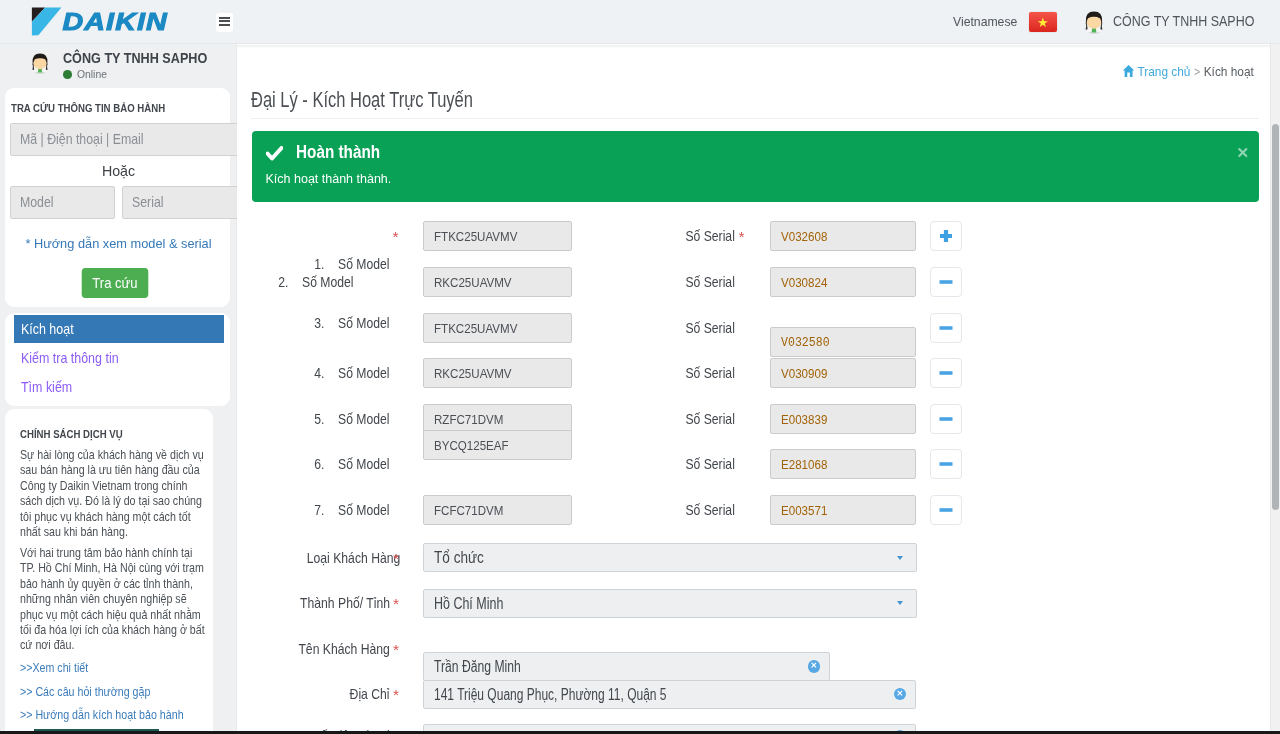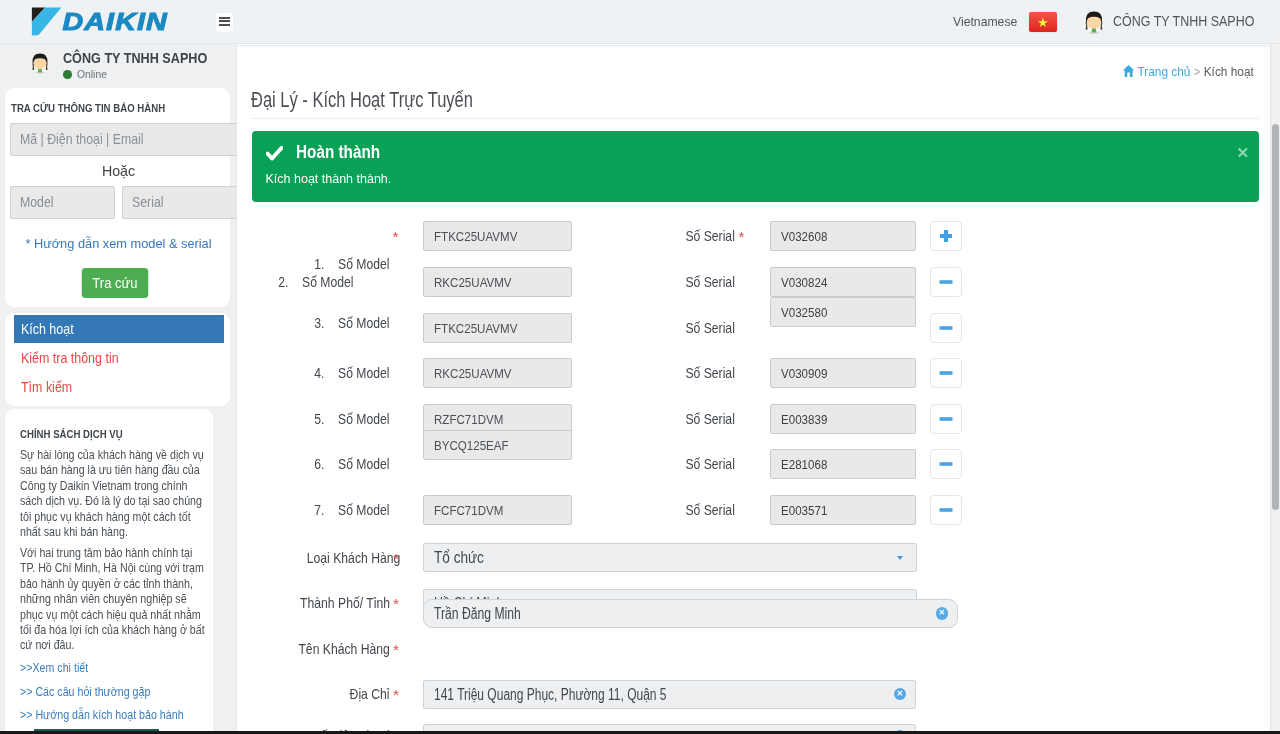--- a/index.html
+++ b/index.html
@@ -31,21 +31,21 @@
   #hoac { left:0; top:163px; width:237px; text-align:center; font-size:14.5px; color:#3f4347; transform:scaleX(0.98); transform-origin:118px center; }
   #in-model { left:10px; top:186px; width:105px; height:33px; }
   #in-serial { left:122px; top:186px; width:116px; height:33px; }
   #sb-guide { left:0px; top:236px; width:237px; text-align:center; font-size:13.2px; color:#3579b8; transform:scaleX(0.97); transform-origin:118px center; }
   #btn-tracuu { left:78px; top:268px; width:74px; height:30px; background:#4cae51; border-radius:4px; color:#fff; font-size:14.5px; text-align:center; line-height:30px; transform:scaleX(0.9); transform-origin:center; }
 
   #card-menu { left:5px; top:313px; width:225px; height:93px; }
   #mi-active { left:14px; top:314.5px; width:210px; height:28px; background:#3478b6; color:#fff; font-size:15px; line-height:28px; }
   #mi-active span, .mi span { display:inline-block; transform:scaleX(0.83); transform-origin:left center; white-space:nowrap; }
   #mi-active span { margin-left:6.5px; }
-  .mi { position:absolute; left:20.5px; font-size:15px; color:#ef4444; }
+  .mi { position:absolute; left:20.5px; font-size:15px; color:#8b5cf6; }
   #mi2 { top:349px; }
   #mi3 { top:377.5px; }
 
   #card-policy { left:5px; top:408.5px; width:208px; height:322px; border-radius:9px 9px 0 0; }
   #p-title { left:19.5px; top:426.5px; font-size:11.6px; font-weight:bold; color:#41474d; transform:scaleX(0.83); transform-origin:left top; white-space:nowrap; }
   .ptext { position:absolute; left:19.5px; font-size:13px; color:#4a5056; line-height:15.4px; white-space:nowrap; transform:scaleX(0.82); transform-origin:left top; }
   #para1 { top:447px; }
   #para2 { top:545px; }
   .plink { position:absolute; left:19.5px; font-size:13.5px; color:#3b7cba; white-space:nowrap; transform:scaleX(0.79); transform-origin:left top; }
   #pl1 { top:660px; }
@@ -67,21 +67,21 @@
   #alert .cls { position:absolute; right:10px; top:13px; font-size:15px; font-weight:bold; color:rgba(255,255,255,.55); }
 
   .rowlabel { position:absolute; width:160px; text-align:right; font-size:14.5px; color:#42474d; white-space:nowrap; }
   .rowlabel .lt { display:inline-block; transform:scaleX(0.84); transform-origin:right center; }
   .rowlabel .lt2 { display:inline-block; transform:scaleX(0.84); transform-origin:right center; }
   .fstar { position:absolute; font-size:15.5px; color:#d9534f; }
   .star { color:#d9534f; }
   .finput { position:absolute; left:423px; width:149px; height:30px; background:#e9e9e9; border:1px solid #c9cbcd; border-radius:2px; font-size:13px; color:#4b5056; line-height:30px; padding-left:9.5px; }
   .finput span, .sinput span { display:inline-block; transform:scaleX(0.89); transform-origin:left center; white-space:nowrap; }
   .bigfield span { display:inline-block; transform-origin:left center; white-space:nowrap; }
-  .sinput { position:absolute; left:770px; width:146px; height:30px; background:#e9e9e9; border:1px solid #c9cbcd; border-radius:2px; font-size:13px; color:#404040; line-height:30px; padding-left:9.5px; }
+  .sinput { position:absolute; left:770px; width:146px; height:30px; background:#e9e9e9; border:1px solid #c9cbcd; border-radius:2px; font-size:13px; color:#a16207; line-height:30px; padding-left:9.5px; }
   .pmbtn { position:absolute; left:930px; width:32px; height:30px; background:#fff; border:1px solid #e3e7eb; border-radius:4px; }
 
   .bigfield { position:absolute; left:423px; width:494px; height:29px; background:#edeff1; border:1px solid #ced3d7; border-radius:2px; font-size:16px; color:#42474c; line-height:27px; padding-left:9.5px; }
   .caret { position:absolute; right:13.5px; top:11.5px; width:0; height:0; border-left:3.8px solid transparent; border-right:3.8px solid transparent; border-top:4.2px solid #4394d0; }
   .clr { position:absolute; right:8.8px; top:7.2px; width:12.5px; height:12.5px; border-radius:50%; background:#58a8e6; }
   .clr:before { content:"\2715"; position:absolute; left:0; top:0; width:12.5px; text-align:center; font-size:8px; line-height:12.5px; color:#fff; font-weight:bold; }
 
   
   #sb-track { left:1270px; top:44px; width:10px; height:690px; background:#f1f1f1; border-left:1px solid #e6e6e6; }
   #sb-thumb { left:1271.5px; top:124px; width:7px; height:386px; background:#b0b4b7; border-radius:4px; }
@@ -188,21 +188,21 @@
     <div class="rowlabel" style="left:229px; top:274px;text-align:center;"><span class="lt">2.&nbsp;&nbsp;&nbsp;&nbsp;Số Model</span></div>
     <div class="finput" style="top:267px;"><span>RKC25UAVMV</span></div>
     <div class="rowlabel" style="left:574.5px; top:274px;"><span class="lt">Số Serial</span></div>
     <div class="sinput" style="top:267px;"><span>V030824</span></div>
     <div class="pmbtn" style="top:267px;"><svg width="30" height="28" viewBox="0 0 30 28">
         <path d="M8.5 14 L21.5 14" stroke="#4aa4e4" stroke-width="3.6"></path>
       </svg></div>
     <div class="rowlabel" style="left:229px; top:315px;"><span class="lt">3.&nbsp;&nbsp;&nbsp;&nbsp;Số Model</span></div>
     <div class="finput" style="top:312.6px;"><span>FTKC25UAVMV</span></div>
     <div class="rowlabel" style="left:574.5px; top:319.6px;"><span class="lt">Số Serial</span></div>
-    <div class="sinput" style="top:297px;"><span>V032580</span></div>
+    <div class="sinput" style="top:327px;font-family:Liberation Mono, monospace;"><span>V032580</span></div>
     <div class="pmbtn" style="top:312.6px;"><svg width="30" height="28" viewBox="0 0 30 28">
         <path d="M8.5 14 L21.5 14" stroke="#4aa4e4" stroke-width="3.6"></path>
       </svg></div>
     <div class="rowlabel" style="left:229px; top:365.20000000000005px;"><span class="lt">4.&nbsp;&nbsp;&nbsp;&nbsp;Số Model</span></div>
     <div class="finput" style="top:358.20000000000005px;"><span>RKC25UAVMV</span></div>
     <div class="rowlabel" style="left:574.5px; top:365.20000000000005px;"><span class="lt">Số Serial</span></div>
     <div class="sinput" style="top:358.20000000000005px;"><span>V030909</span></div>
     <div class="pmbtn" style="top:358.20000000000005px;"><svg width="30" height="28" viewBox="0 0 30 28">
         <path d="M8.5 14 L21.5 14" stroke="#4aa4e4" stroke-width="3.6"></path>
       </svg></div>
@@ -228,21 +228,21 @@
         <path d="M8.5 14 L21.5 14" stroke="#4aa4e4" stroke-width="3.6"></path>
       </svg></div>
     <div class="rowlabel" style="left:240px; top:549.9px;"><span class="lt2">Loại Khách Hàng</span></div>
     <div class="fstar" style="left:393px; top:549.9px;">*</div>
     <div class="bigfield" style="top:543.4px;"><span style="transform:scaleX(0.85)">Tổ chức</span><div class="caret"></div></div>
     <div class="rowlabel" style="left:229.5px; top:595.3px;"><span class="lt2">Thành Phố/ Tỉnh</span></div>
     <div class="fstar" style="left:393px; top:595.3px;">*</div>
     <div class="bigfield" style="top:588.8px;"><span style="transform:scaleX(0.78)">Hồ Chí Minh</span><div class="caret"></div></div>
     <div class="rowlabel" style="left:229.5px; top:640.7px;"><span class="lt2">Tên Khách Hàng</span></div>
     <div class="fstar" style="left:393px; top:640.7px;">*</div>
-    <div class="bigfield" style="top:599px; width:535px;border-radius:9px;"><span style="transform:scaleX(0.76)">Trần Đăng Minh</span><div class="clr" style=""></div></div>
+    <div class="bigfield" style="top:652px; width:407px;"><span style="transform:scaleX(0.76)">Trần Đăng Minh</span><div class="clr" style=""></div></div>
     <div class="rowlabel" style="left:229.5px; top:686.1px;"><span class="lt2">Địa Chỉ</span></div>
     <div class="fstar" style="left:393px; top:686.1px;">*</div>
     <div class="bigfield" style="top:679.6px; width:493px;"><span style="transform:scaleX(0.75)">141 Triệu Quang Phục, Phường 11, Quận 5</span><div class="clr" style=""></div></div>
     <div class="rowlabel" style="left:229.5px; top:727.5px;"><span class="lt2">Số Điện Thoại</span></div>
     <div class="fstar" style="left:393px; top:727.5px;">*</div>
     <div class="bigfield" style="top:723.7px; width:493px;"><span style="transform:scaleX(0.8)"></span><div class="clr" style="top:5.8px;"></div></div>
   </div>
 
 <div class="abs" id="sb-track"></div>
 <div class="abs" id="sb-thumb"></div>

